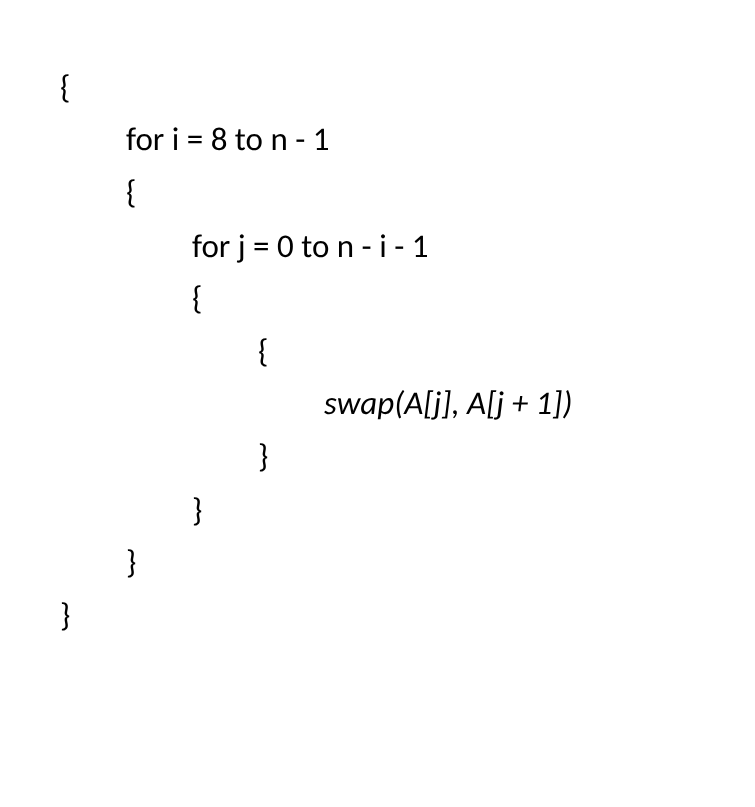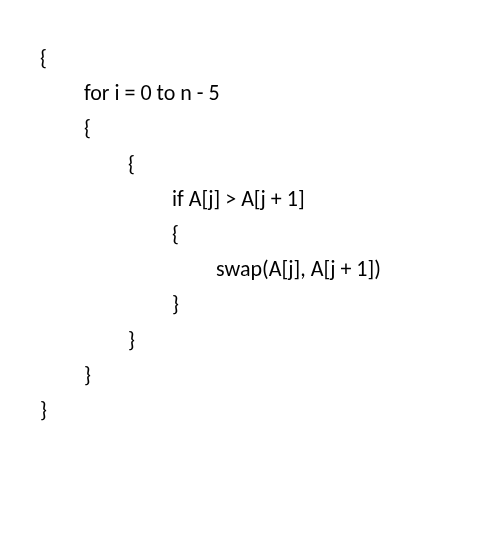--- a/index.html
+++ b/index.html
@@ -11,30 +11,30 @@
       color: #000;
       line-height: 1.6;
     }
     .line {
       white-space: pre;
     }
     .indent-0 { padding-left: 0; }
     .indent-1 { padding-left: 44px; }
     .indent-2 { padding-left: 88px; }
     .indent-3 { padding-left: 132px; }
-    .indent-4 { padding-left: 176px; }
+    .indent-4 { padding-left: 176px; font-style: italic; }
   </style>
 </head>
 <body>
 
 <div>
   <div class="line indent-0">{</div>
-  <div class="line indent-1">for i = 0 to n - 5</div>
+  <div class="line indent-1">for i = 8 to n - 1</div>
   <div class="line indent-1">{</div>
+  <div class="line indent-2">for j = 0 to n - i - 1</div>
   <div class="line indent-2">{</div>
-  <div class="line indent-3">if A[j] &gt; A[j + 1]</div>
   <div class="line indent-3">{</div>
   <div class="line indent-4">swap(A[j], A[j + 1])</div>
   <div class="line indent-3">}</div>
   <div class="line indent-2">}</div>
   <div class="line indent-1">}</div>
   <div class="line indent-0">}</div>
 </div>
 
 </body></html>

